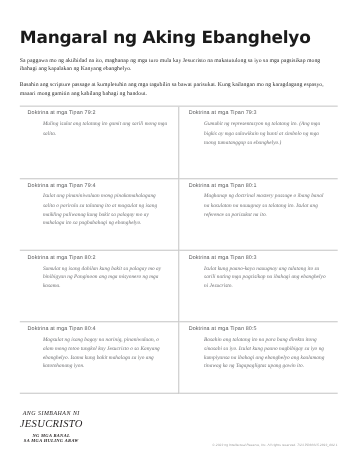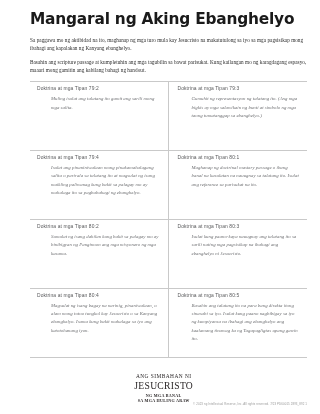--- a/index.html
+++ b/index.html
@@ -19,25 +19,26 @@
   .page {
     position: absolute;
     inset: 0;
     background: #ffffff;
     padding: 0;
     box-sizing: border-box;
     display: flex;
     flex-direction: column;
   }
   .page-inner {
-    padding: 11px 13px 0 30px;
+    padding: 11px 13px 0 18px;
     flex: 1 1 auto;
     display: flex;
     flex-direction: column;
     min-height: 0;
+    margin-top: 15px;
   }
 
   
   .doc-title {
     font-family: "DejaVu Sans", sans-serif;
     font-weight: bold;
     font-size: 15.4px;
     line-height: 1.15;
     letter-spacing: -0.2px;
     color: #1a1a1a;
@@ -94,23 +95,24 @@
     margin: 0 0 0 14px;
     letter-spacing: 0.04px;
   }
 
   
   .footer {
     flex: 0 0 auto;
     padding: 0 13px 5px 18px;
     display: flex;
     align-items: flex-end;
-    justify-content: flex-end;
+    justify-content: space-between;
     height: 56px;
     box-sizing: border-box;
+    font-style: italic;
   }
   .logo {
     font-family: "Liberation Serif", serif;
     color: #231f20;
     text-align: center;
     line-height: 1.25;
     padding-bottom: 6px;
   }
   .logo-l1 {
     font-size: 5.4px;

